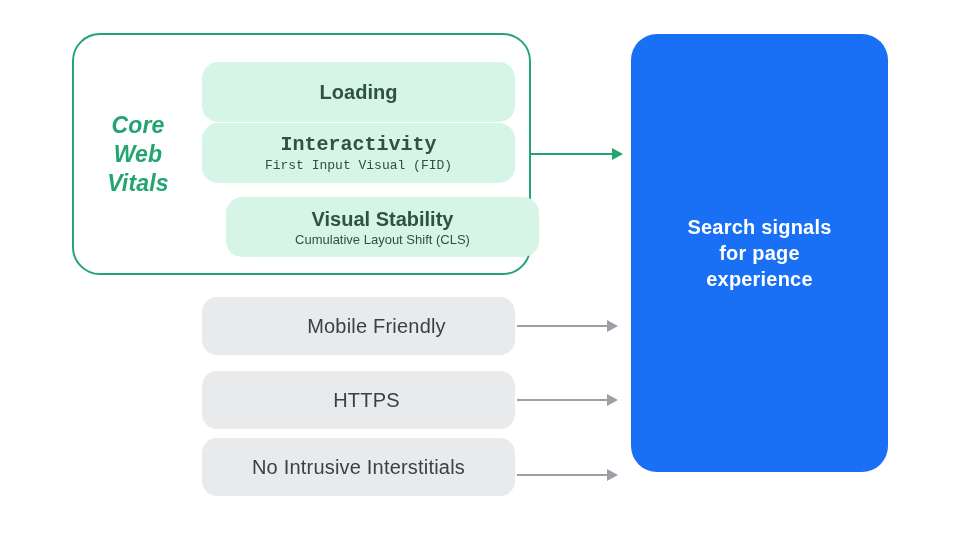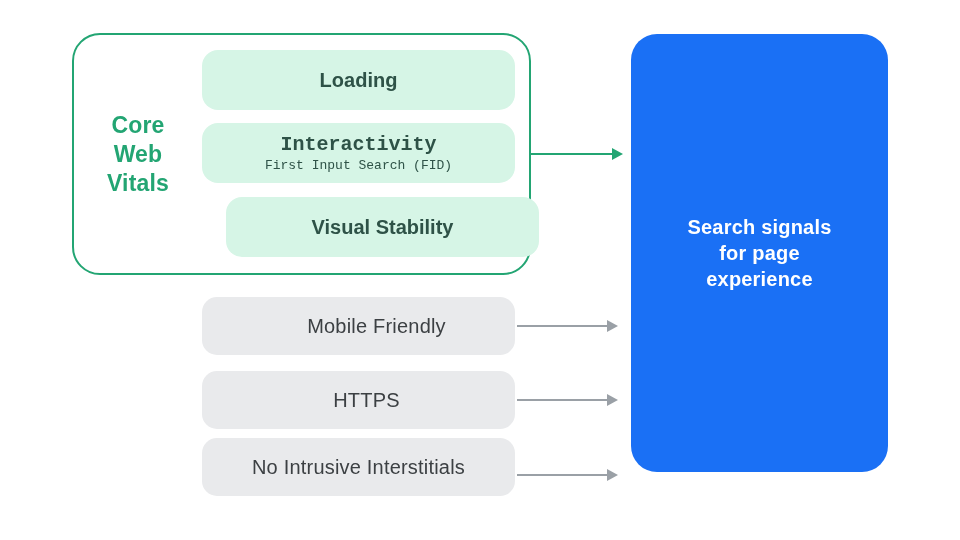--- a/index.html
+++ b/index.html
@@ -40,34 +40,35 @@
     display: flex; align-items: center; justify-content: center;
   }
   .cwv-label {
     font-size: 23px;
     font-weight: 700;
     line-height: 29px;
     color: var(--green);
     text-align: center;
     white-space: pre-line;
     letter-spacing: 0.2px;
+    font-style: italic;
   }
 
   
   .card {
     position: absolute;
     left: 202px;
     width: 313px; height: 60px;
     background: var(--green_light);
     border-radius: 16px;
     display: flex; flex-direction: column;
     align-items: center; justify-content: center;
     gap: 1px;
   }
-  .card-1 { top: 50px; }
+  .card-1 { top: 62px; }
   .card-2 { top: 123px; font-family: Liberation Mono, monospace; }
   .card-3 { top: 197px; margin-left: 24px; }
   .card-title {
     font-size: 20px;
     font-weight: 700;
     color: var(--text_green_dark);
     line-height: 24px;
   }
   .card-sub {
     font-size: 13px;
@@ -148,25 +149,26 @@
 Web
 Vitals</div>
   </div>
 
   <div class="card card-1">
     <div class="card-title">Loading</div>
   </div>
 
   <div class="card card-2">
     <div class="card-title">Interactivity</div>
-    <div class="card-sub">First Input Search (FID)</div>
+    <div class="card-sub">First Input Visual (FID)</div>
   </div>
 
   <div class="card card-3">
     <div class="card-title">Visual Stability</div>
+    <div class="card-sub">Cumulative Layout Shift (CLS)</div>
   </div>
 
   <div class="signal signal-1">
     <span class="signal-label">Mobile Friendly</span>
   </div>
 
   <div class="signal signal-2">
     <span class="signal-label">HTTPS</span>
   </div>
 

